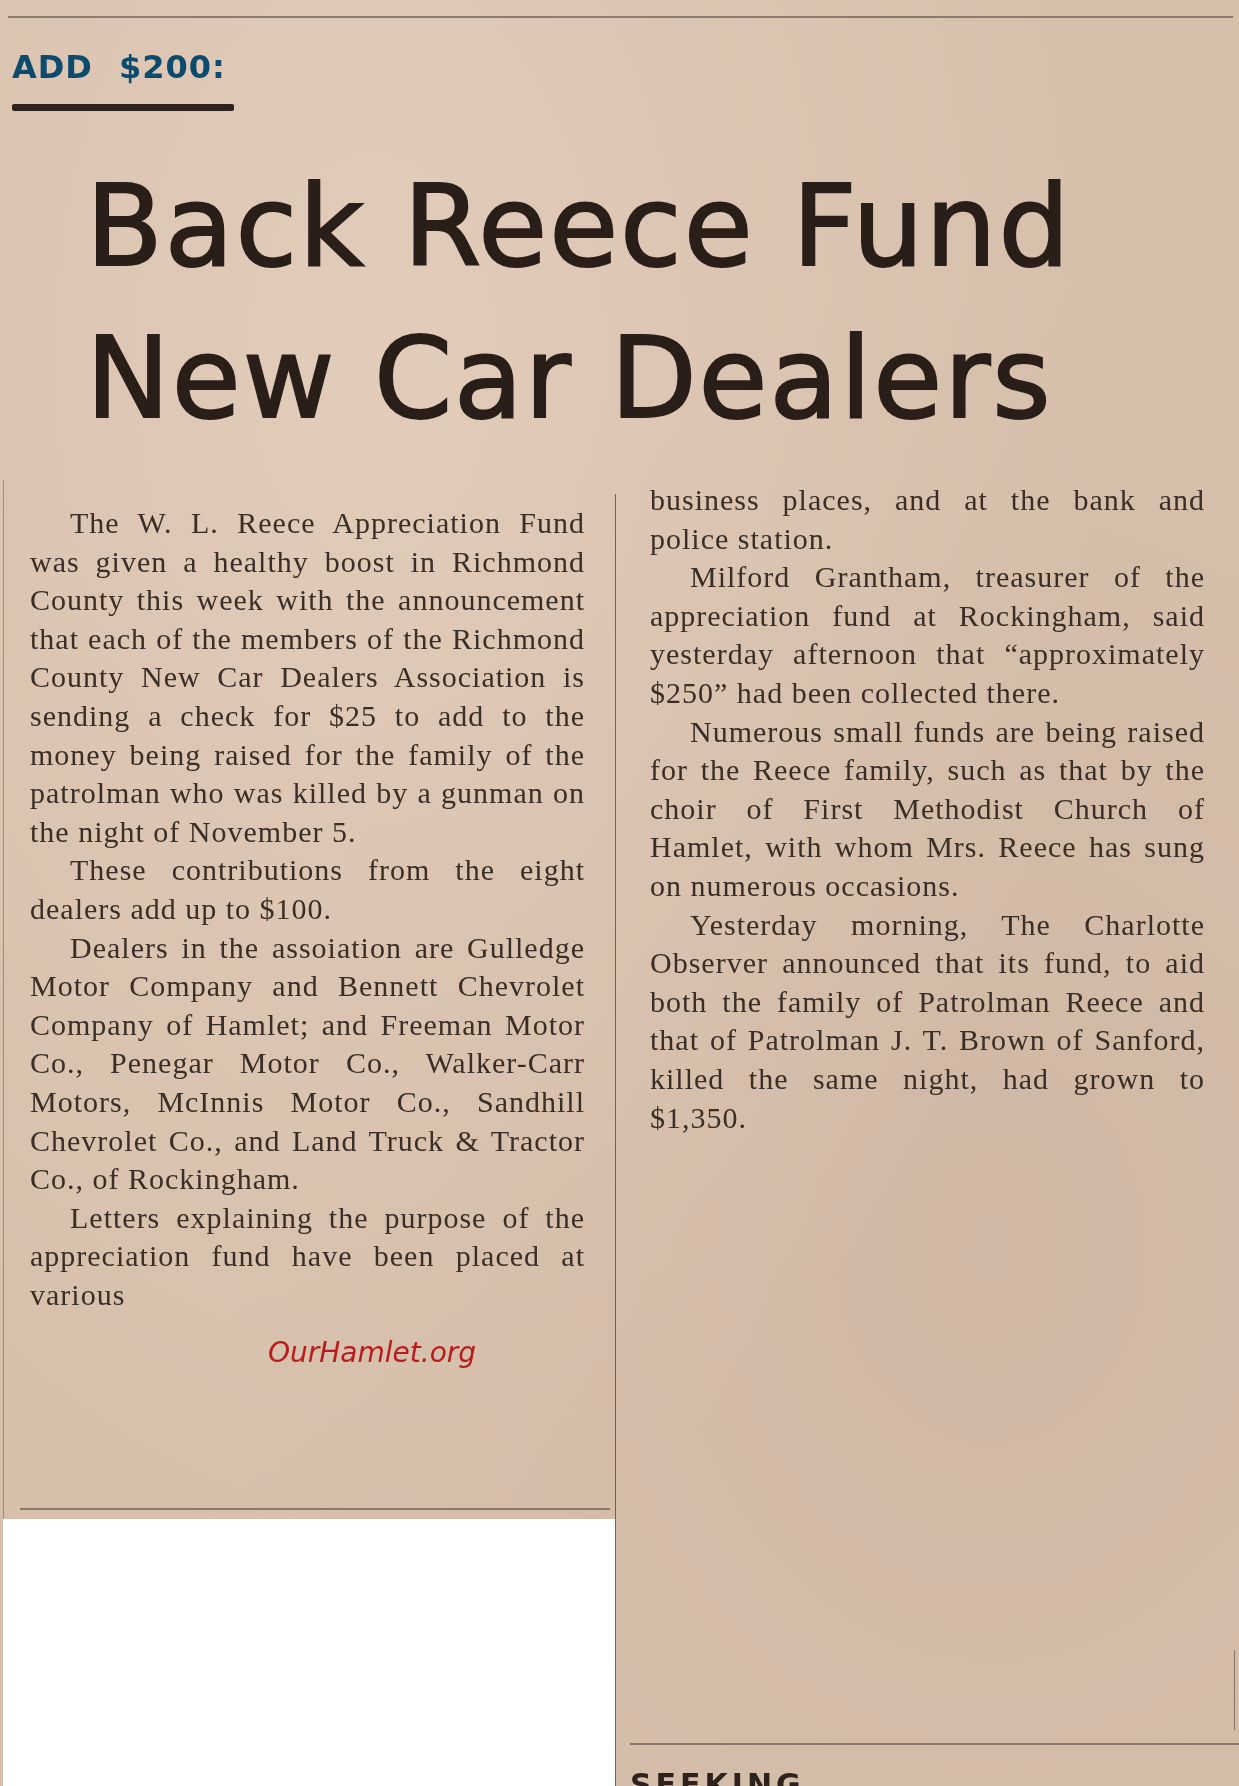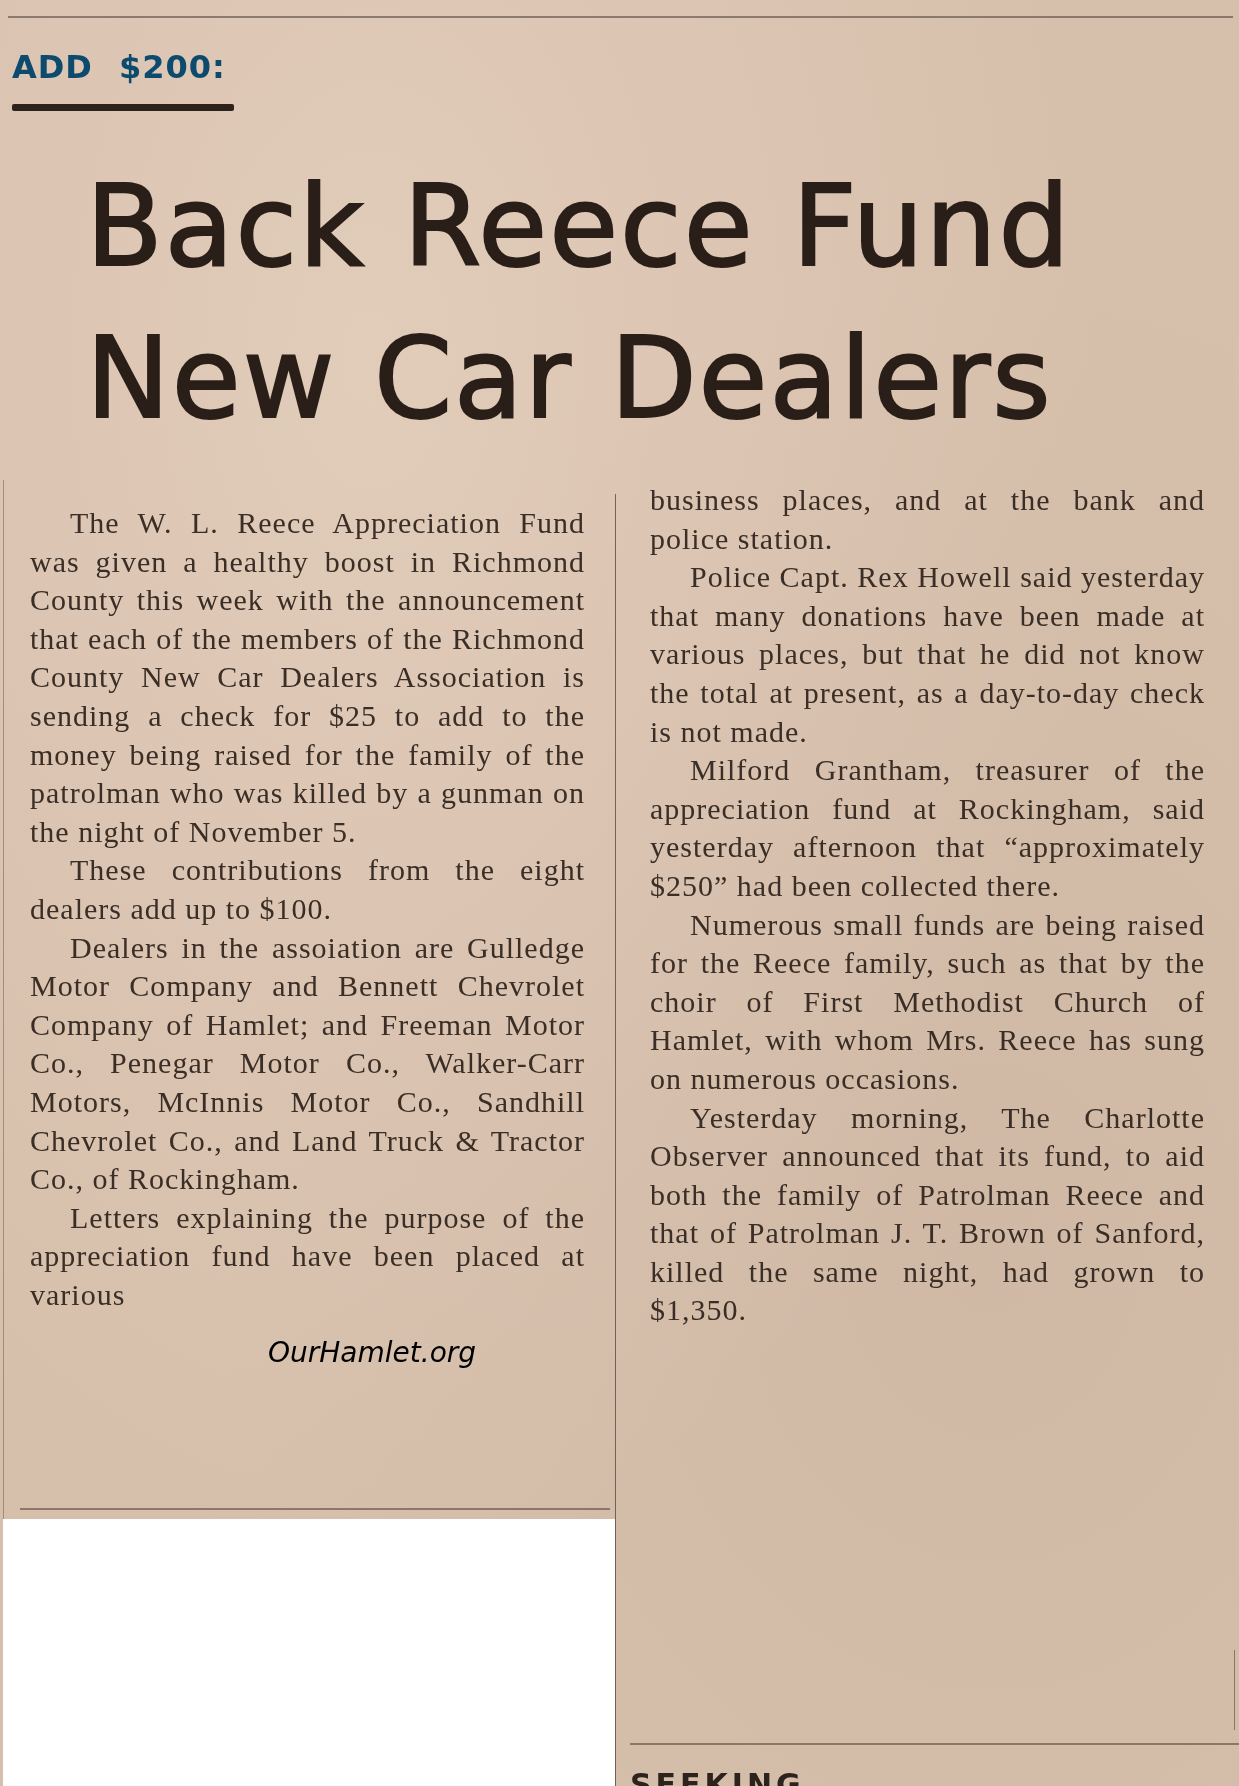--- a/index.html
+++ b/index.html
@@ -16,21 +16,21 @@
   .col { position:absolute; font-family:"Liberation Serif", serif; font-size:30px; line-height:38.6px; color:#3a2e26; text-align:justify; letter-spacing:1px; }
   .col p { margin:0; text-indent:40px; }
   .col p.cont { text-indent:0; }
   .col-left { left:30px; top:480px; width:555px;margin-top:24px; }
   .col-right { left:650px; top:481px; width:555px; }
   .col-rule { position:absolute; left:615px; top:494px; width:1px; height:1292px; background:#5a4a40; opacity:.8; }
   .left-edge { position:absolute; left:3px; top:480px; width:1px; height:1040px; background:#7a6a5f; opacity:.6; }
   .left-bottom-rule { position:absolute; left:20px; top:1508px; width:590px; height:2px; background:#6b5a4e; opacity:.7; }
   .right-bottom-rule { position:absolute; left:630px; top:1743px; width:609px; height:2px; background:#6b5a4e; opacity:.7; }
   .blank { position:absolute; left:3px; top:1519px; width:612px; height:267px; background:#ffffff; }
-  .watermark { position:absolute; left:268px; top:1336px; font-family:"DejaVu Sans", sans-serif; font-style:italic; font-size:28px; color:#000000; }
+  .watermark { position:absolute; left:268px; top:1336px; font-family:"DejaVu Sans", sans-serif; font-style:italic; font-size:28px; color:#b91c1c; }
   .next-head { position:absolute; left:630px; top:1770px; width:600px; height:16px; overflow:hidden; font-family:"DejaVu Sans", sans-serif; font-weight:bold; font-size:30px; line-height:30px; color:#2e221c; letter-spacing:4px; }
   .right-edge { position:absolute; left:1234px; top:1650px; width:1px; height:80px; background:#5a4a40; opacity:.6; }
 </style>
 </head>
 <body>
 
 <div class="paper"></div>
 <div class="top-rule"></div>
 
 <div class="kicker">ADD  $200:</div>
@@ -47,21 +47,20 @@
   <p>The W. L. Reece Appreciation Fund was given a healthy boost in Richmond County this week with the announcement that each of the members of the Richmond County New Car Dealers Association is sending a check for $25 to add to the money being raised for the family of the patrolman who was killed by a gunman on the night of November 5.</p>
   <p>These contributions from the eight dealers add up to $100.</p>
   <p>Dealers in the assoiation are Gulledge Motor Company and Bennett Chevrolet Company of Hamlet; and Freeman Motor Co., Penegar Motor Co., Walker-Carr Motors, McInnis Motor Co., Sandhill Chevrolet Co., and Land Truck &amp; Tractor Co., of Rockingham.</p>
   <p>Letters explaining the purpose of the appreciation fund have been placed at various</p>
 </div>
 
 <div class="col-rule"></div>
 
 <div class="col col-right">
   <p class="cont">business places, and at the bank and police station.</p>
-  <p>Police Capt. Rex Howell said yesterday that many donations have been made at various places, but that he did not know the total at present, as a day-to-day check is not made.</p>
   <p>Milford Grantham, treasurer of the appreciation fund at Rockingham, said yesterday afternoon that “approximately $250” had been collected there.</p>
   <p>Numerous small funds are being raised for the Reece family, such as that by the choir of First Methodist Church of Hamlet, with whom Mrs. Reece has sung on numerous occasions.</p>
   <p>Yesterday morning, The Charlotte Observer announced that its fund, to aid both the family of Patrolman Reece and that of Patrolman J. T. Brown of Sanford, killed the same night, had grown to $1,350.</p>
 </div>
 
 <div class="watermark">OurHamlet.org</div>
 
 <div class="left-bottom-rule"></div>
 <div class="right-bottom-rule"></div>
 <div class="right-edge"></div>

